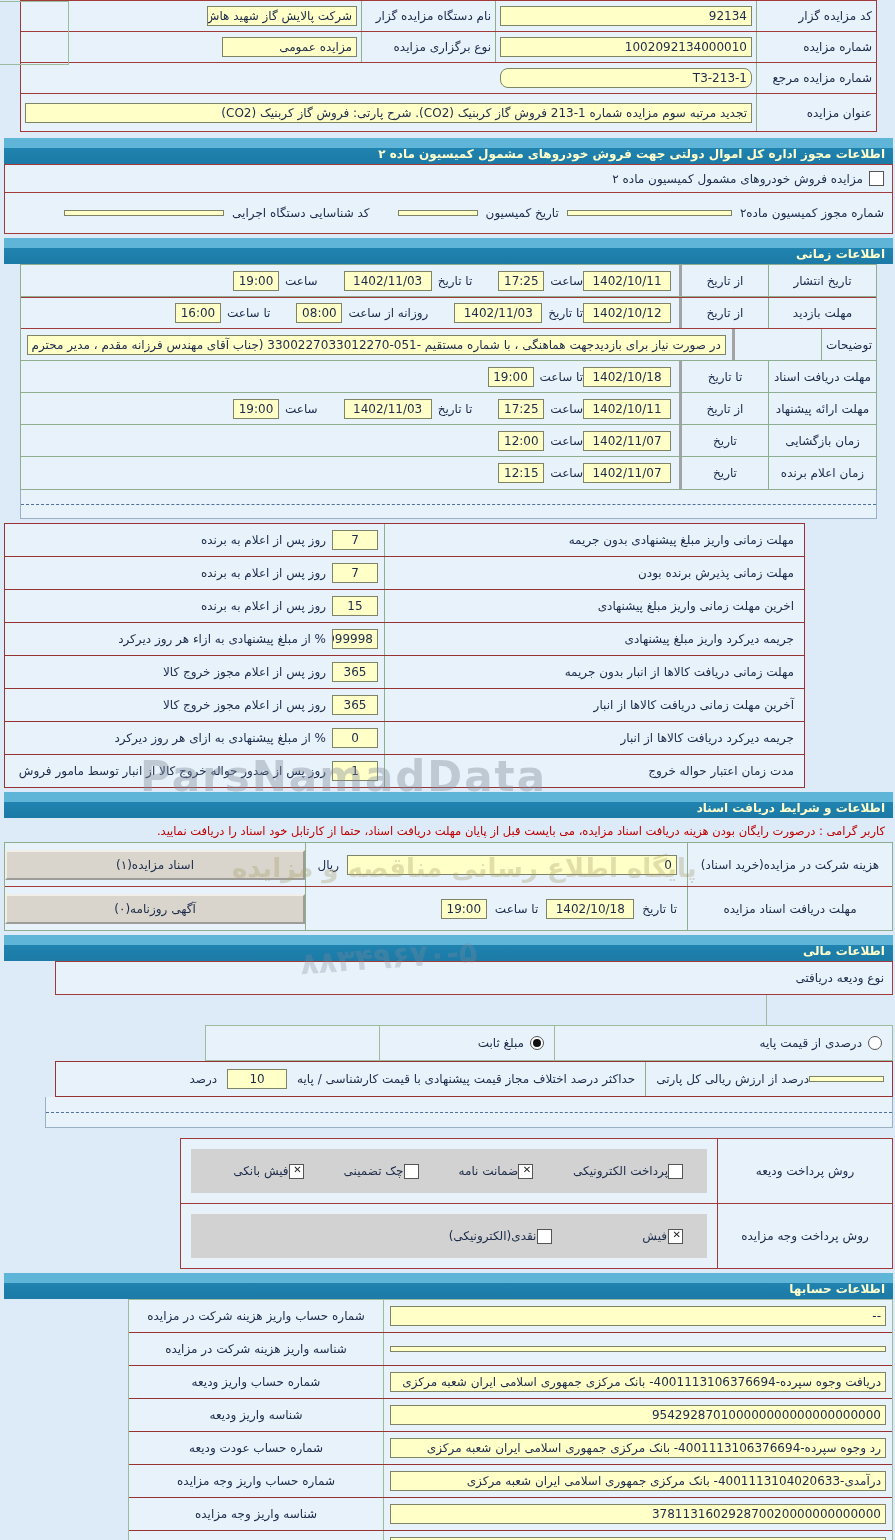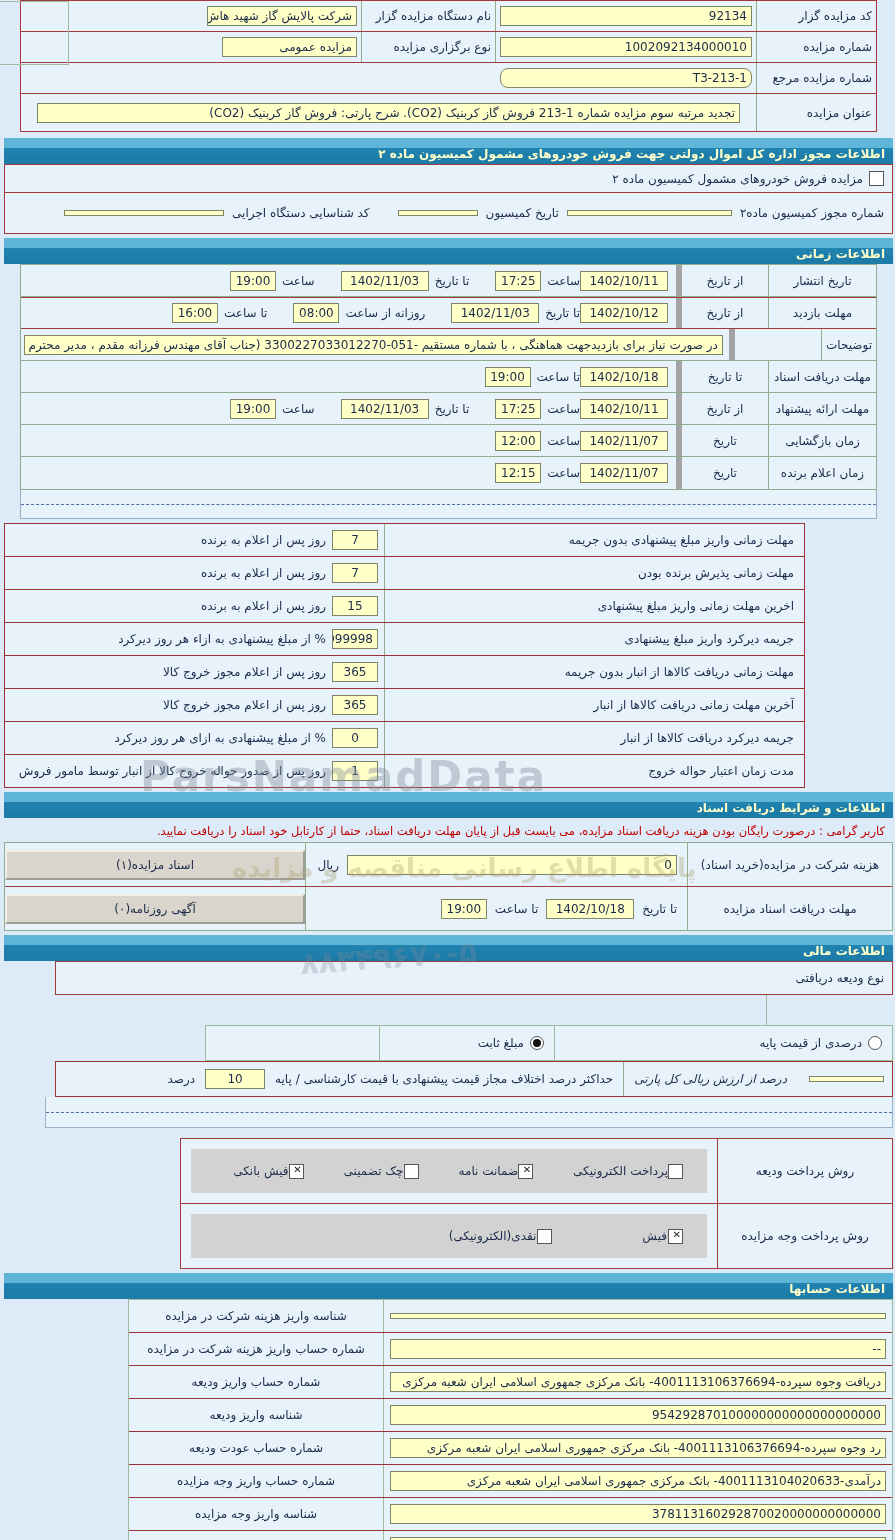--- a/index.html
+++ b/index.html
@@ -44,21 +44,21 @@
   .stub{position:absolute;right:807px;top:0;width:88px;height:64px;border:1px solid #9dbb9d;box-sizing:border-box;}
   
   .permitbox{margin:0 2px 0 4px;border:1px solid #a23a3a;background:#e7f2fb;}
   .permit-check{display:flex;align-items:center;gap:6px;padding:6px 8px;border-bottom:1px solid #a23a3a;}
   .permit-fields{display:flex;align-items:center;min-height:40px;padding:0 4px;}
   
   .timetbl{margin:0 18px 0 20px;border:1px solid #8fae8f;}
   .timetbl .row{border-bottom:1px solid #8fae8f;min-height:32px;}
   .timetbl .row:last-child{border-bottom:none;}
   .timetbl .lc{width:108px;}
-  .timetbl .sub{width:86px;text-align:center;border-left:6px solid #a3a3a3;align-self:stretch;
+  .timetbl .sub{width:86px;text-align:center;border-left:3px solid #a3a3a3;align-self:stretch;
                 display:flex;align-items:center;justify-content:center;flex:none;}
   .timetbl .content{display:flex;align-items:center;flex:1;padding:0 8px;}
   
   .dashbox{margin:0 18px 0 20px;border:1px solid #9ab0c4;border-top:none;height:28px;
            background:#e7f2fb;display:flex;align-items:center;}
   .dashbox .dashline{flex:1;}
   
   .dltbl{margin:0 2px 0 4px;margin-right:90px;border-top:1px solid #993333;}
   .dlrow{display:flex;align-items:center;background:#e7f2fb;border:1px solid #993333;border-top:none;min-height:32px;}
   .dlrow .lc{width:420px;justify-content:flex-start;padding-right:10px;}
@@ -132,21 +132,21 @@
     <span class="inp rt" style="width:252px;margin:2px 4px;">1002092134000010</span>
     <div class="lc" style="width:135px;border-right:1px solid #8fae8f;">نوع برگزاری مزایده</div>
     <span class="inp rt" style="width:135px;margin:2px 4px;">مزایده عمومی</span>
   </div>
   <div class="row">
     <div class="lc">شماره مزایده مرجع</div>
     <span class="inp rt" style="width:252px;margin:2px 4px;border-radius:8px;">T3-213-1</span>
   </div>
   <div class="row" style="min-height:38px;">
     <div class="lc">عنوان مزایده</div>
-    <span class="inp rt" style="flex:1;margin:3px 16px;">تجدید مرتبه سوم مزایده شماره 1-213 فروش گاز کربنیک (CO2). شرح پارتی: فروش گاز کربنیک (CO2)</span>
+    <span class="inp rt" style="flex:1;margin:3px 4px;">تجدید مرتبه سوم مزایده شماره 1-213 فروش گاز کربنیک (CO2). شرح پارتی: فروش گاز کربنیک (CO2)</span>
   </div>
 </div>
 
 <div class="spacer6"></div>
 
 <div class="sec">اطلاعات مجوز اداره کل اموال دولتی جهت فروش خودروهای مشمول کمیسیون ماده ۲</div>
 <div class="permitbox">
   <div class="permit-check">
     <span class="cb"></span>
     <span>مزایده فروش خودروهای مشمول کمیسیون ماده ۲</span>
@@ -354,21 +354,21 @@
     <span>درصدی از قیمت پایه</span>
   </div>
   <div class="cell c2">
     <span class="radio checked"></span>
     <span>مبلغ ثابت</span>
   </div>
   <div class="cell c3"></div>
 </div>
 <div class="fin-pct">
   <span class="inp" style="width:75px;"></span>
-  <span style="margin-right:22px;font-style:italic;">درصد از ارزش ریالی کل پارتی</span>
+  <span style="margin-right:0;">درصد از ارزش ریالی کل پارتی</span>
   <span class="sep"></span>
   <span>حداکثر درصد اختلاف مجاز قیمت پیشنهادی با قیمت کارشناسی / پایه</span>
   <span class="inp" style="width:60px;margin:0 10px;">10</span>
   <span>درصد</span>
 </div>
 <div class="dashbox2">
     <div class="dashline"></div>
   </div>
 
 <div class="spacer10"></div>
@@ -412,32 +412,32 @@
       </div>
     </div>
   </div>
 </div>
 
 <div class="spacer4"></div>
 
 <div class="sec">اطلاعات حسابها</div>
 <div class="acctbl">
   <div class="accrow">
+    <div class="lc">شماره حساب واریز هزینه شرکت در مزایده</div>
+    <div class="vwrap">
+        <span class="inp">--</span>
+      </div>
+  </div>
+  <div class="accrow">
     <div class="lc">شناسه واریز هزینه شرکت در مزایده</div>
     <div class="vwrap">
         <span class="inp"></span>
       </div>
   </div>
   <div class="accrow">
-    <div class="lc">شماره حساب واریز هزینه شرکت در مزایده</div>
-    <div class="vwrap">
-        <span class="inp">--</span>
-      </div>
-  </div>
-  <div class="accrow">
     <div class="lc">شماره حساب واریز ودیعه</div>
     <div class="vwrap">
         <span class="inp">دریافت وجوه سپرده-4001113106376694- بانک مرکزی جمهوری اسلامی ایران شعبه مرکزی</span>
       </div>
   </div>
   <div class="accrow">
     <div class="lc">شناسه واریز ودیعه</div>
     <div class="vwrap">
         <span class="inp">954292870100000000000000000000</span>
       </div>

